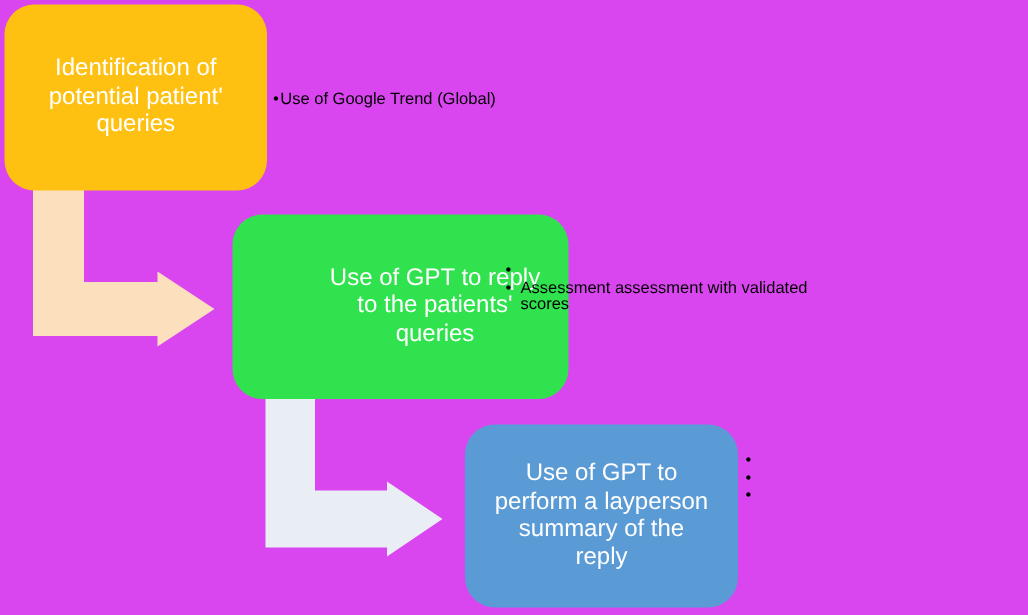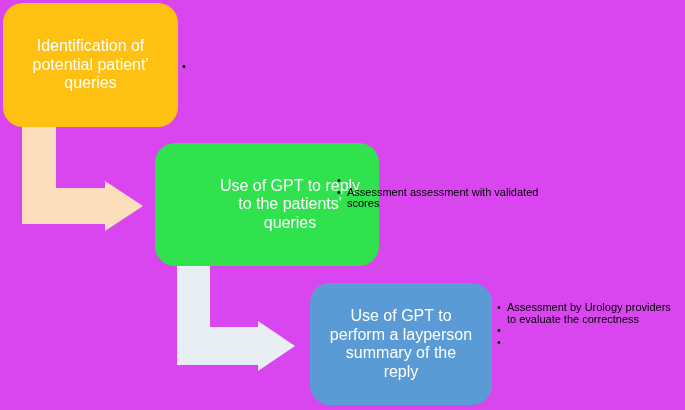--- a/index.html
+++ b/index.html
@@ -80,39 +80,38 @@
   <div class="box box3" style="background: rgb(91, 155, 213);">
     <div class="box-label">Use of GPT to
 perform a layperson
 summary of the
 reply</div>
   </div>
 
   <div class="bullets bullets1">
     <div class="bullet tight">
       <span class="dot">•</span>
+      <span class="btext">Use of Google Trend (Global)</span>
     </div>
   </div>
 
   <div class="bullets bullets2">
     <div class="bullet">
       <span class="dot">•</span>
     </div>
     <div class="bullet">
       <span class="dot">•</span>
       <span class="btext">Assessment assessment with validated
 scores</span>
     </div>
   </div>
 
   <div class="bullets bullets3">
     <div class="bullet">
       <span class="dot">•</span>
-      <span class="btext">Assessment by Urology providers
-to evaluate the correctness</span>
     </div>
     <div class="bullet">
       <span class="dot">•</span>
     </div>
     <div class="bullet">
       <span class="dot">•</span>
     </div>
   </div>
 
 </div>

